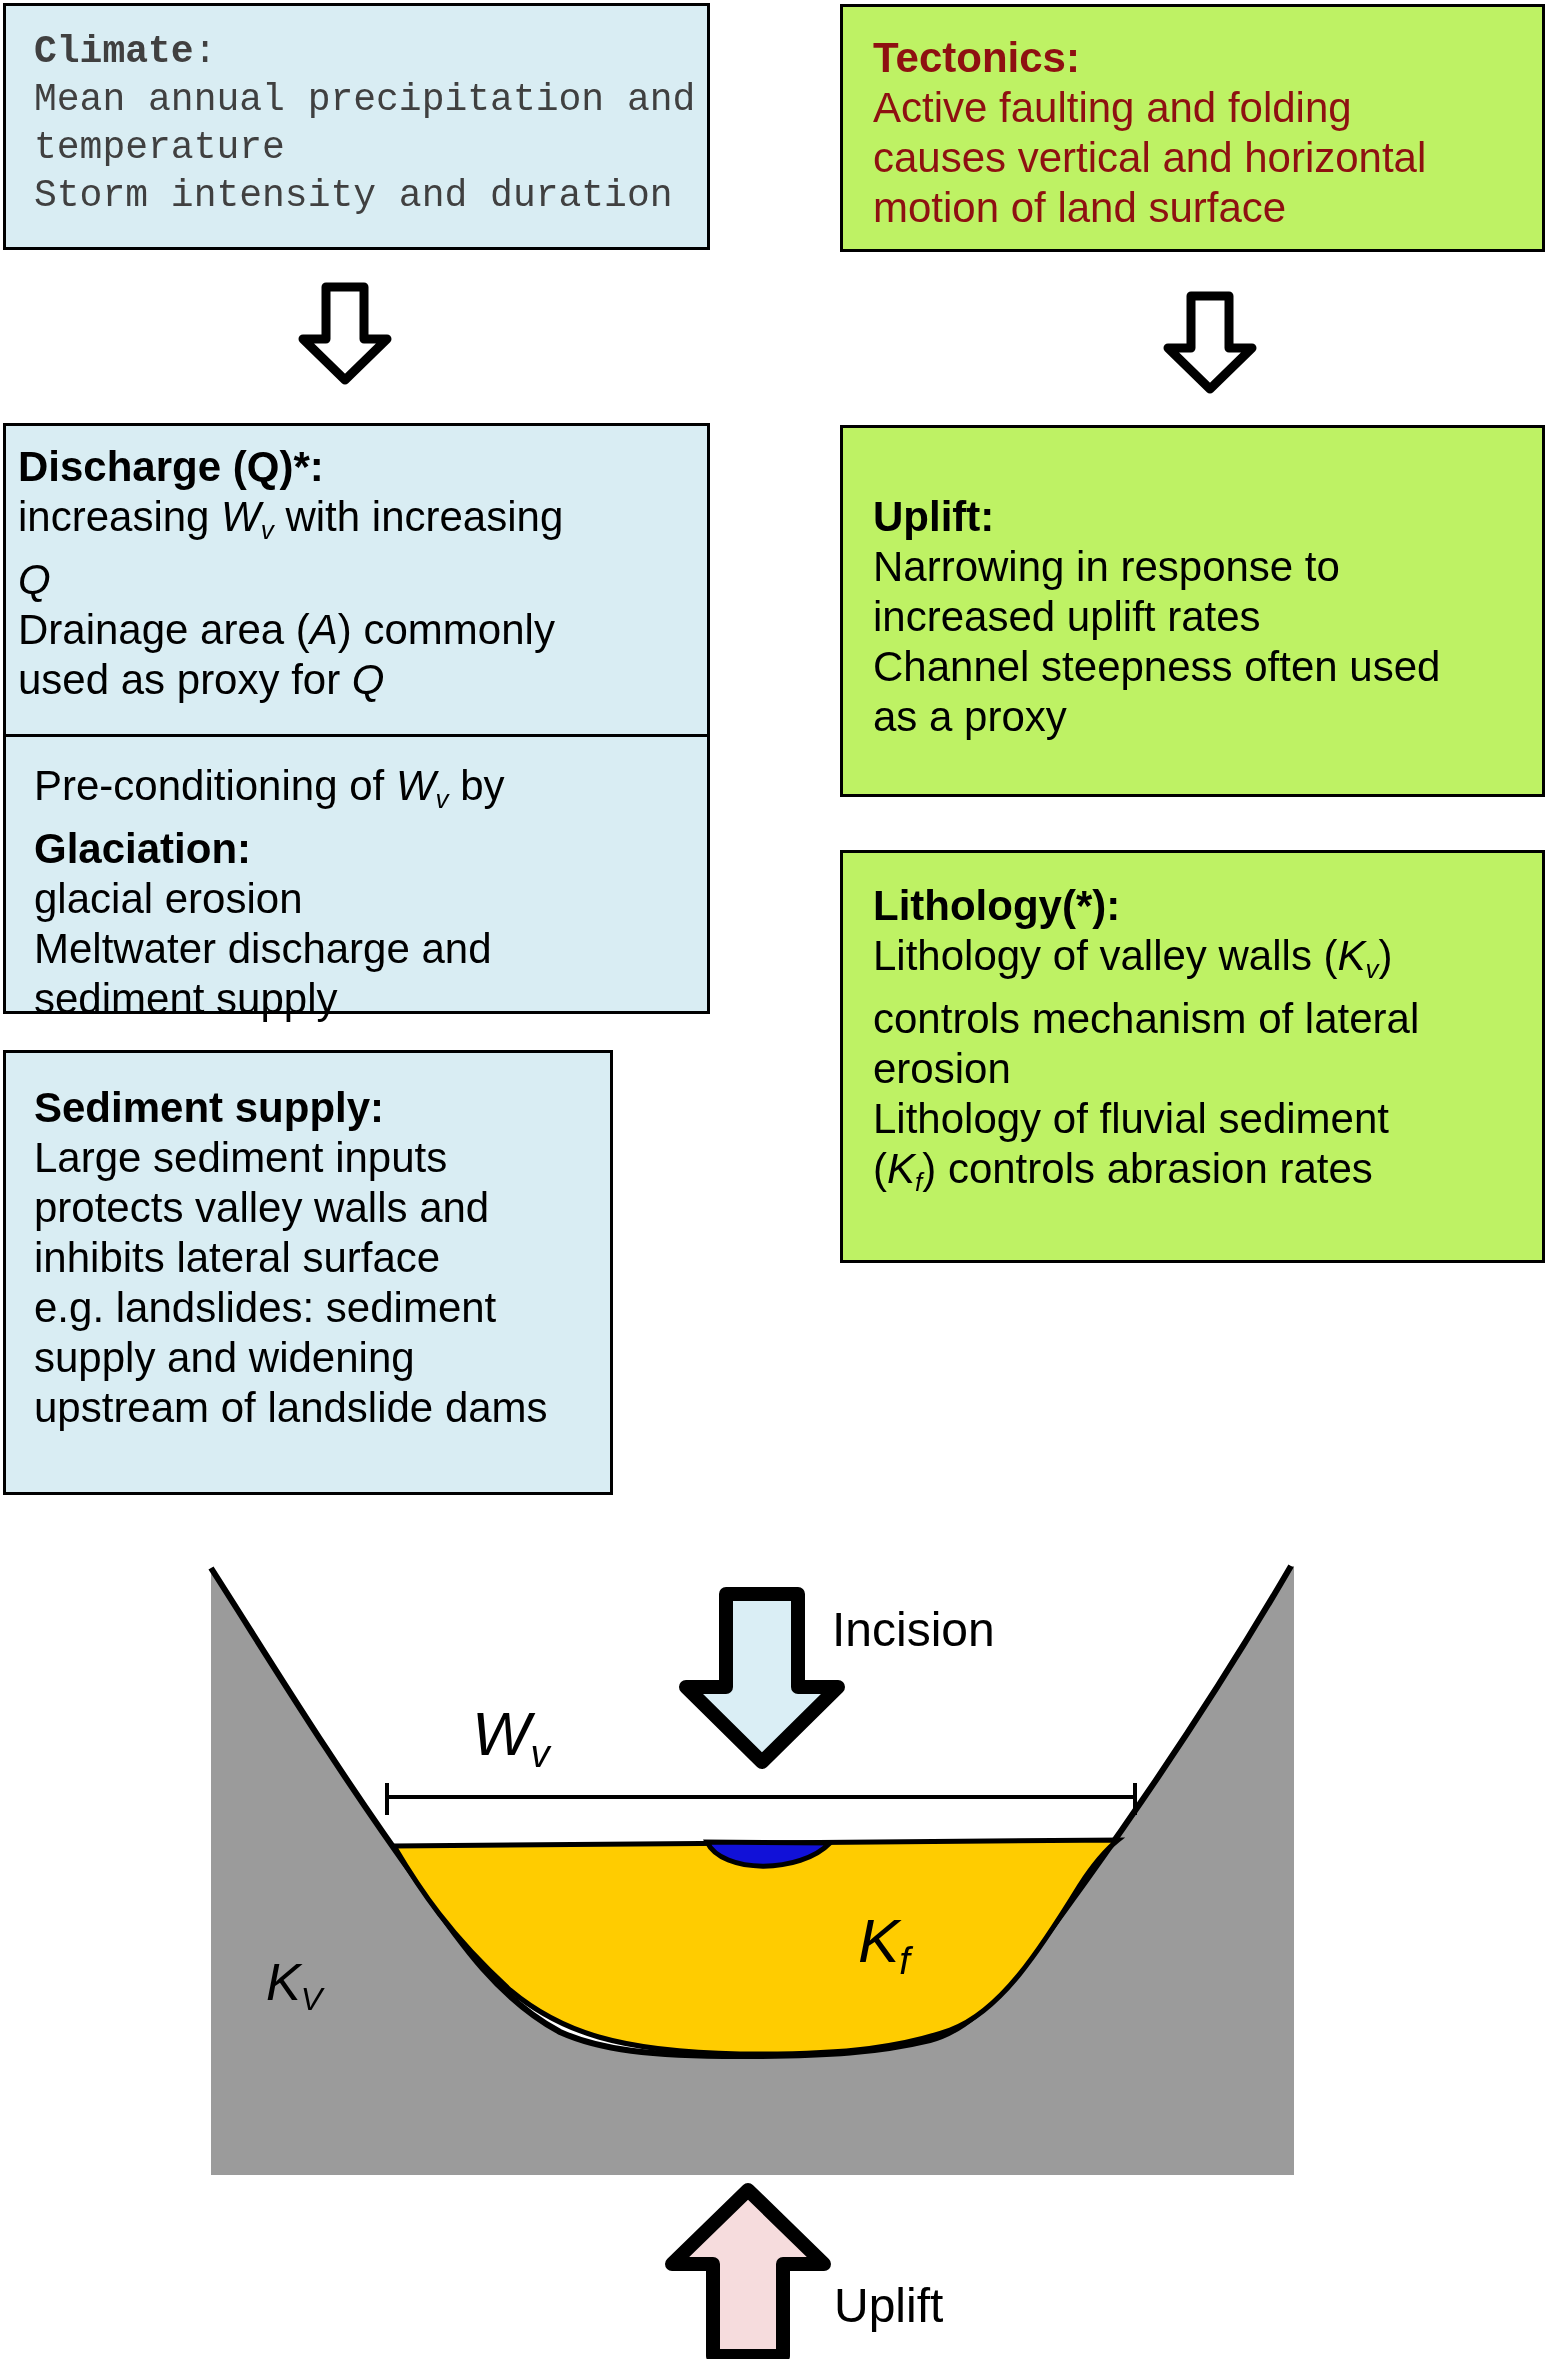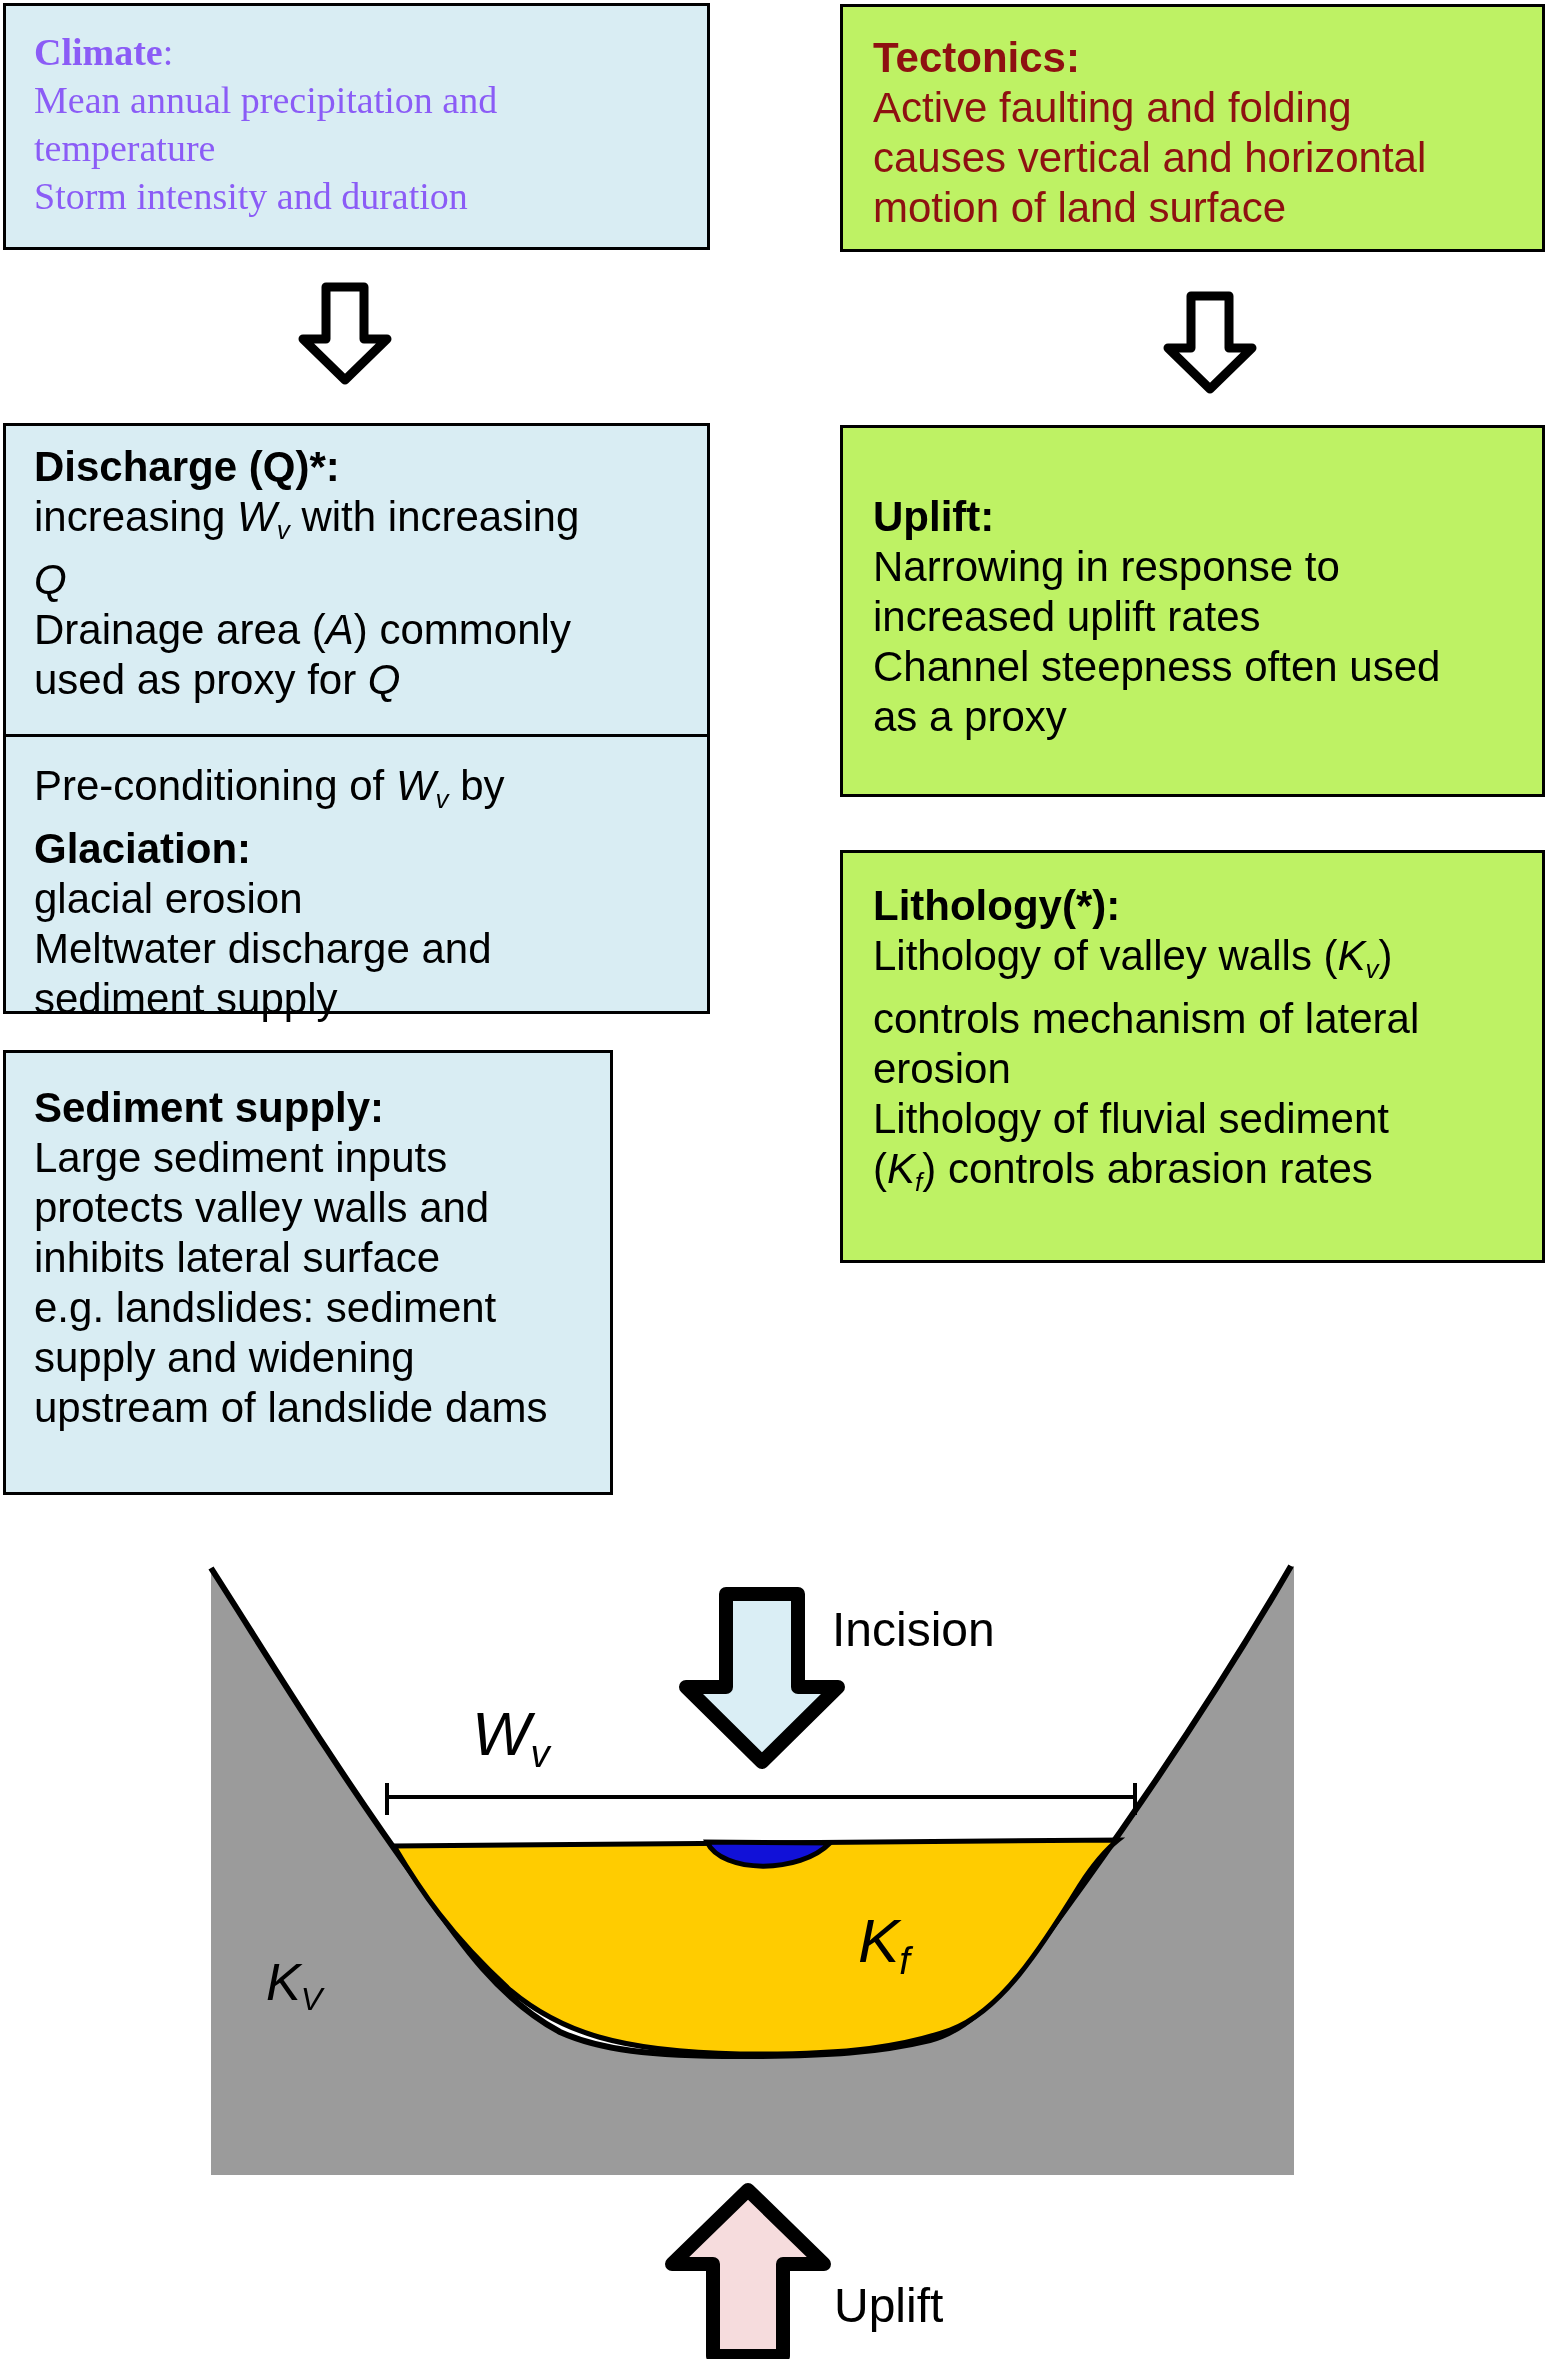--- a/index.html
+++ b/index.html
@@ -2,29 +2,29 @@
 <html><head>
 <meta charset="utf-8">
 <style>
   html,body{margin:0;padding:0;}
   body{width:1555px;height:2359px;position:relative;background:#ffffff;
        font-family:"Liberation Sans",sans-serif;}
   .box{position:absolute;box-sizing:border-box;border:3px solid #000;z-index:2;}
   .box .tline{white-space:pre;}
   .blue-box{background:#d9edf3;}
   .pink-box{background:#bef264;}
-  .climate-font{font-family:Liberation Serif, serif;font-size:38px;line-height:48px;color:#8b5cf6;}
+  .climate-font{font-family:Liberation Mono, monospace;font-size:38px;line-height:48px;color:#404040;}
   .cond-font{font-family:"Liberation Sans",sans-serif;font-size:42px;line-height:50px;color:#000;}
   .red-text{color:#8e1111;}
   .b{font-weight:bold;}
   .i{font-style:italic;}
   .sub{font-size:0.62em;vertical-align:-0.3em;}
   #climate-box{left:3px;top:3px;width:707px;height:247px;padding:22px 28px;}
   #tectonics-box{left:840px;top:4px;width:705px;height:248px;padding:26px 30px;}
-  #discharge-box{left:3px;top:423px;width:707px;height:360px;padding:16px 28px;}
+  #discharge-box{left:3px;top:423px;width:707px;height:360px;padding:16px 12px;}
   #glaciation-box{left:3px;top:734px;width:707px;height:280px;padding:24px 28px;}
   #sediment-box{left:3px;top:1050px;width:610px;height:445px;padding:30px 28px;}
   #uplift-box{left:840px;top:425px;width:705px;height:372px;padding:64px 30px;}
   #lithology-box{left:840px;top:850px;width:705px;height:413px;padding:28px 30px;}
   .diagram-label{position:absolute;z-index:3;color:#000;white-space:pre;}
   #wv-label{left:472px;top:1698px;font-size:62px;}
   #kv-label{left:266px;top:1952px;font-size:52px;}
   #kf-label{left:858px;top:1905px;font-size:62px;}
   #incision-label{left:832px;top:1602px;font-size:48px;}
   #uplift-label{left:818px;top:2278px;font-size:48px;margin-left:16px;}

